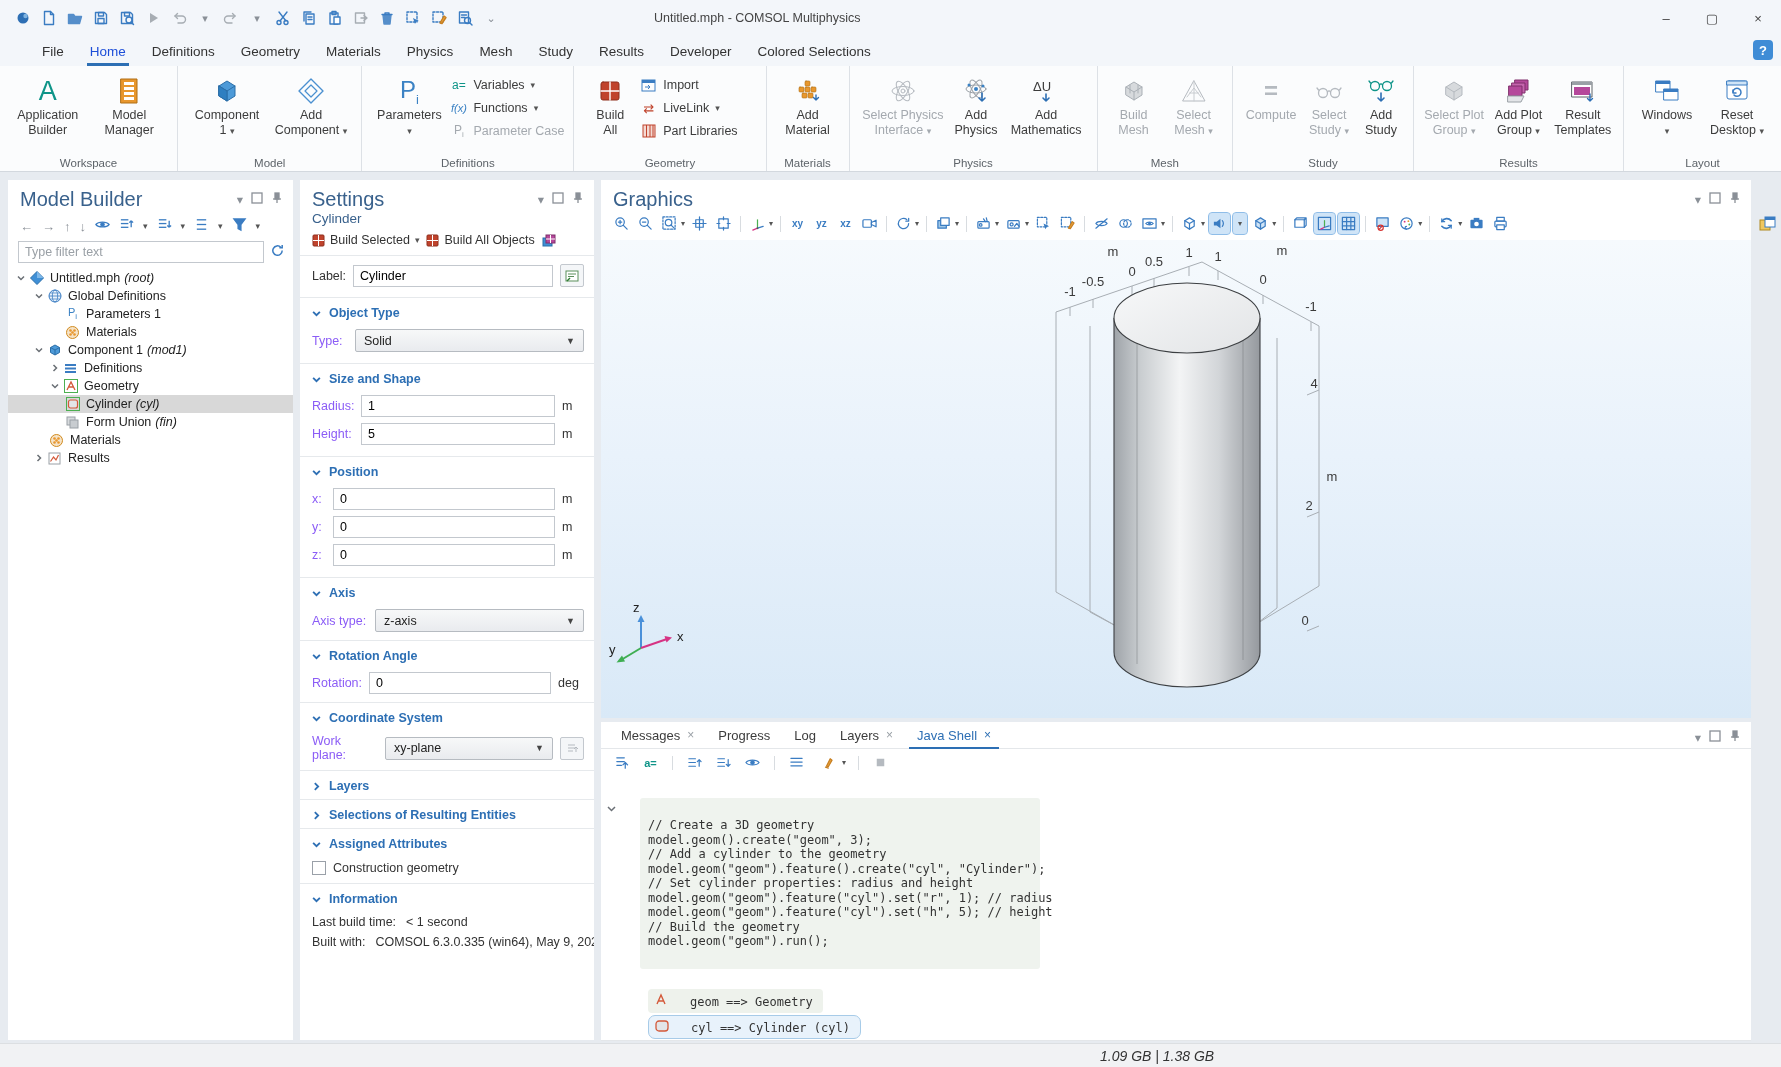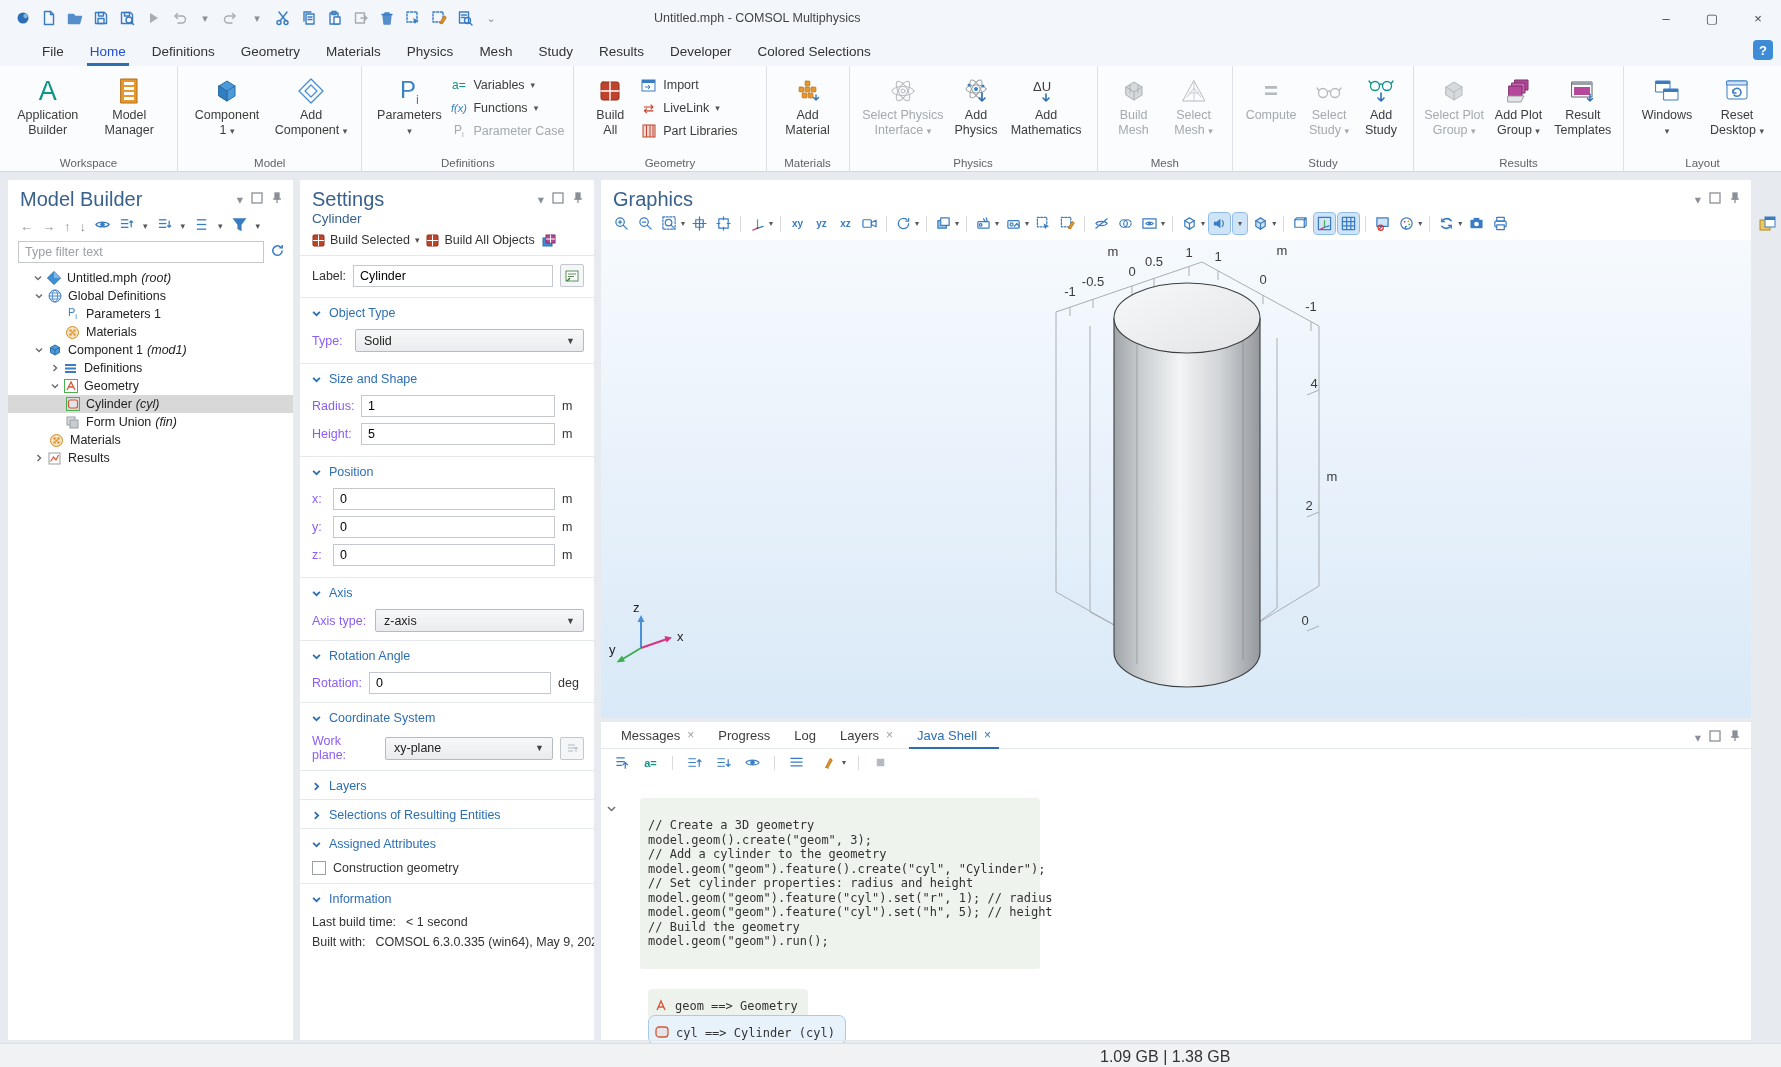--- a/index.html
+++ b/index.html
@@ -66,21 +66,21 @@
   .tsuf { font-style:italic; margin-left:4px; color:#222; }
 
   
   #settings { left:300px; top:180px; width:294px; height:860px; }
   .sub { padding:0 12px; color:#39618c; font-size:13.5px; }
   .sbtn-row { display:flex; align-items:center; gap:7px; padding:7px 12px 8px 12px; border-bottom:1px solid #e6e9ec; font-size:12.5px; color:#333; }
   .sbtn { display:flex; align-items:center; gap:5px; }
   .label-row { display:flex; align-items:center; gap:7px; padding:8px 10px 10px 12px; }
   .label-row input { flex:1; height:22px; border:1px solid #c3c8ce; padding:0 6px; font-size:12.5px; font-family:"Liberation Sans",sans-serif; }
   .sec { border-top:1px solid #e6e9ec; }
-  .sec-h { display:flex; align-items:center; gap:8px; padding:8px 10px 6px 12px; color:#2d6fb4; font-weight:normal; font-size:12.5px; }
+  .sec-h { display:flex; align-items:center; gap:8px; padding:8px 10px 6px 12px; color:#2d6fb4; font-weight:bold; font-size:12.5px; }
   .sec-h svg { width:9px; height:9px; fill:none; stroke:#2d6fb4; stroke-width:1.6; }
   .frow { display:flex; align-items:center; padding:3px 10px 3px 12px; gap:7px; }
   .frow label { color:#8b5cf6; }
   .frow input { flex:1; height:22px; border:1px solid #c3c8ce; padding:0 6px; font-size:12.5px; font-family:"Liberation Sans",sans-serif; }
   .unit { width:22px; color:#333; }
   .dd { flex:1; height:23px; border:1px solid #b6bbc1; background:linear-gradient(#f7f8f9,#e9ebee); display:flex; align-items:center; justify-content:space-between; padding:0 8px; border-radius:2px; }
   .dd .v { color:#222; }
   .dd .a { font-size:9px; color:#444; }
   .cb-row { display:flex; align-items:center; gap:7px; padding:4px 10px 8px 12px; }
   .cb { width:14px; height:14px; border:1px solid #9aa0a8; background:#fff; }
@@ -107,32 +107,32 @@
   .tab.active { color:#2d6fb4; }
   .tab.active .x { color:#2d6fb4; }
   .tab.active::after { content:""; position:absolute; left:4px; right:4px; bottom:0; height:2px; background:#2d6fb4; }
   .tabs .phead-ic { position:absolute; right:10px; top:8px; }
   .sh-toolbar { display:flex; align-items:center; gap:8px; height:27px; padding-left:10px; }
   .sh-toolbar .gsep { height:14px; }
   .shell { position:relative; font-family:"DejaVu Sans Mono", monospace; font-size:12px; color:#333; }
   .gutter-chev { position:absolute; left:6px; top:26px; }
   .gutter-chev svg { width:9px; height:9px; fill:none; stroke:#6a6f75; stroke-width:1.5; }
   .codeblock { position:absolute; left:39px; top:22px; width:400px; background:#eff3ee; border-radius:3px; padding:20px 8px; line-height:14.5px; white-space:pre; }
-  .outbadge { position:absolute; left:47px; display:flex; gap:7px; padding:10px 10px 3px 6px; border-radius:4px; }
+  .outbadge { position:absolute; left:47px; display:flex; align-items:center; gap:22px; padding:4px 10px 3px 6px; border-radius:4px; }
   .ob1 { top:213px; background:#eef2ec; }
   .ob2 { top:239px; background:#e8f2fb; border:1px solid #a7cbe8; border-radius:7px; }
   .prompt-row { position:absolute; left:0; top:264px; width:1150px; border-top:1px solid #e4e7ea; height:22px; display:flex; align-items:center; padding-left:5px; gap:6px; }
   .caret { display:inline-block; width:1px; height:14px; background:#333; }
   .run-row { position:absolute; left:0; top:286px; width:1150px; border-top:1px solid #e4e7ea; height:30px; display:flex; align-items:center; gap:9px; padding-left:8px; font-family:"Liberation Sans",sans-serif; font-size:13px; }
 
   
   #rightstrip { position:absolute; right:0; top:180px; width:27px; height:860px; background:#e7ebf0; }
   .dock-ic { margin:36px auto 0 auto; width:17px; height:15px; position:relative; }
   .statusbar { position:absolute; left:0; top:1043px; width:1781px; height:24px; background:#f1f2f4; border-top:1px solid #dcdfe2; }
-  .mem { position:absolute; left:1100px; top:4px; font-size:16px; color:#333; }
+  .mem { position:absolute; left:1100px; top:4px; font-size:14px; color:#333;font-style:italic; }
   .small-ic { width:17px; height:16px; display:flex; align-items:center; justify-content:center; }
 </style>
 </head>
 <body>
 
 <div class="titlebar">
   <span class="qi">
       <svg viewBox="0 0 16 16">
         <circle cx="8" cy="8" r="5.5" fill="#2d6fb4" stroke="none"></circle>
         <circle cx="10.5" cy="6" r="2.2" fill="#7fb3e0" stroke="none"></circle>
@@ -637,21 +637,21 @@
     <span class="chev">▾</span>
   </div>
   <div class="filter-row">
     <input placeholder="Type filter text" style="">
     <span class="refresh-ic"><svg viewBox="0 0 16 16">
           <path d="M13 8a5 5 0 1 1-1.5-3.5"></path>
           <path d="M13 2v3h-3"></path>
         </svg></span>
   </div>
   <div class="tree">
-    <div class="trow" style="padding-left:23px">
+    <div class="trow" style="padding-left:6px">
       <span class="tchev">
           <svg viewBox="0 0 8 8">
             <path d="M1 2.5l3 3 3-3"></path>
           </svg>
         </span>
       <span class="tic">
           <svg width="14" height="14" viewBox="0 0 14 14">
             <path d="M7 0.5L13.5 7 7 13.5 0.5 7z" fill="#3f8fd6" stroke="#2b6ea8"></path>
             <path d="M7 0.5L13.5 7H7z" fill="#7fb8e8" stroke="none"></path>
           </svg>

